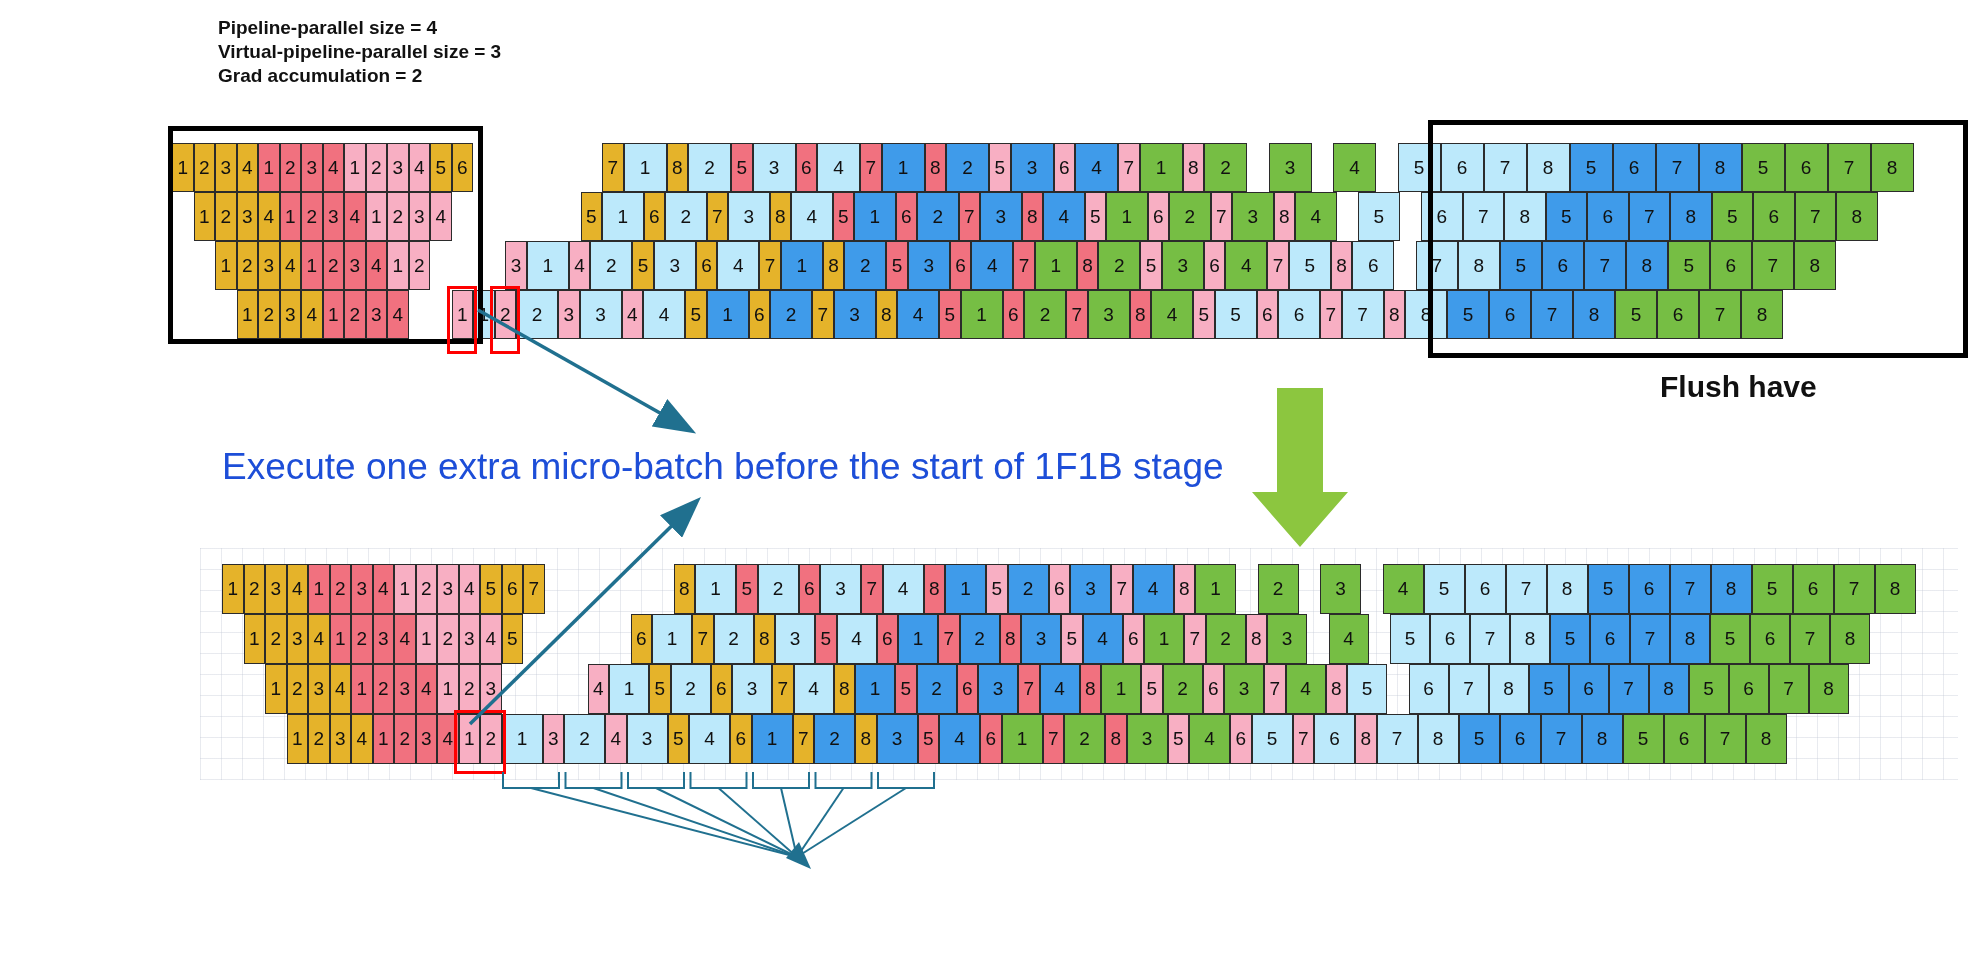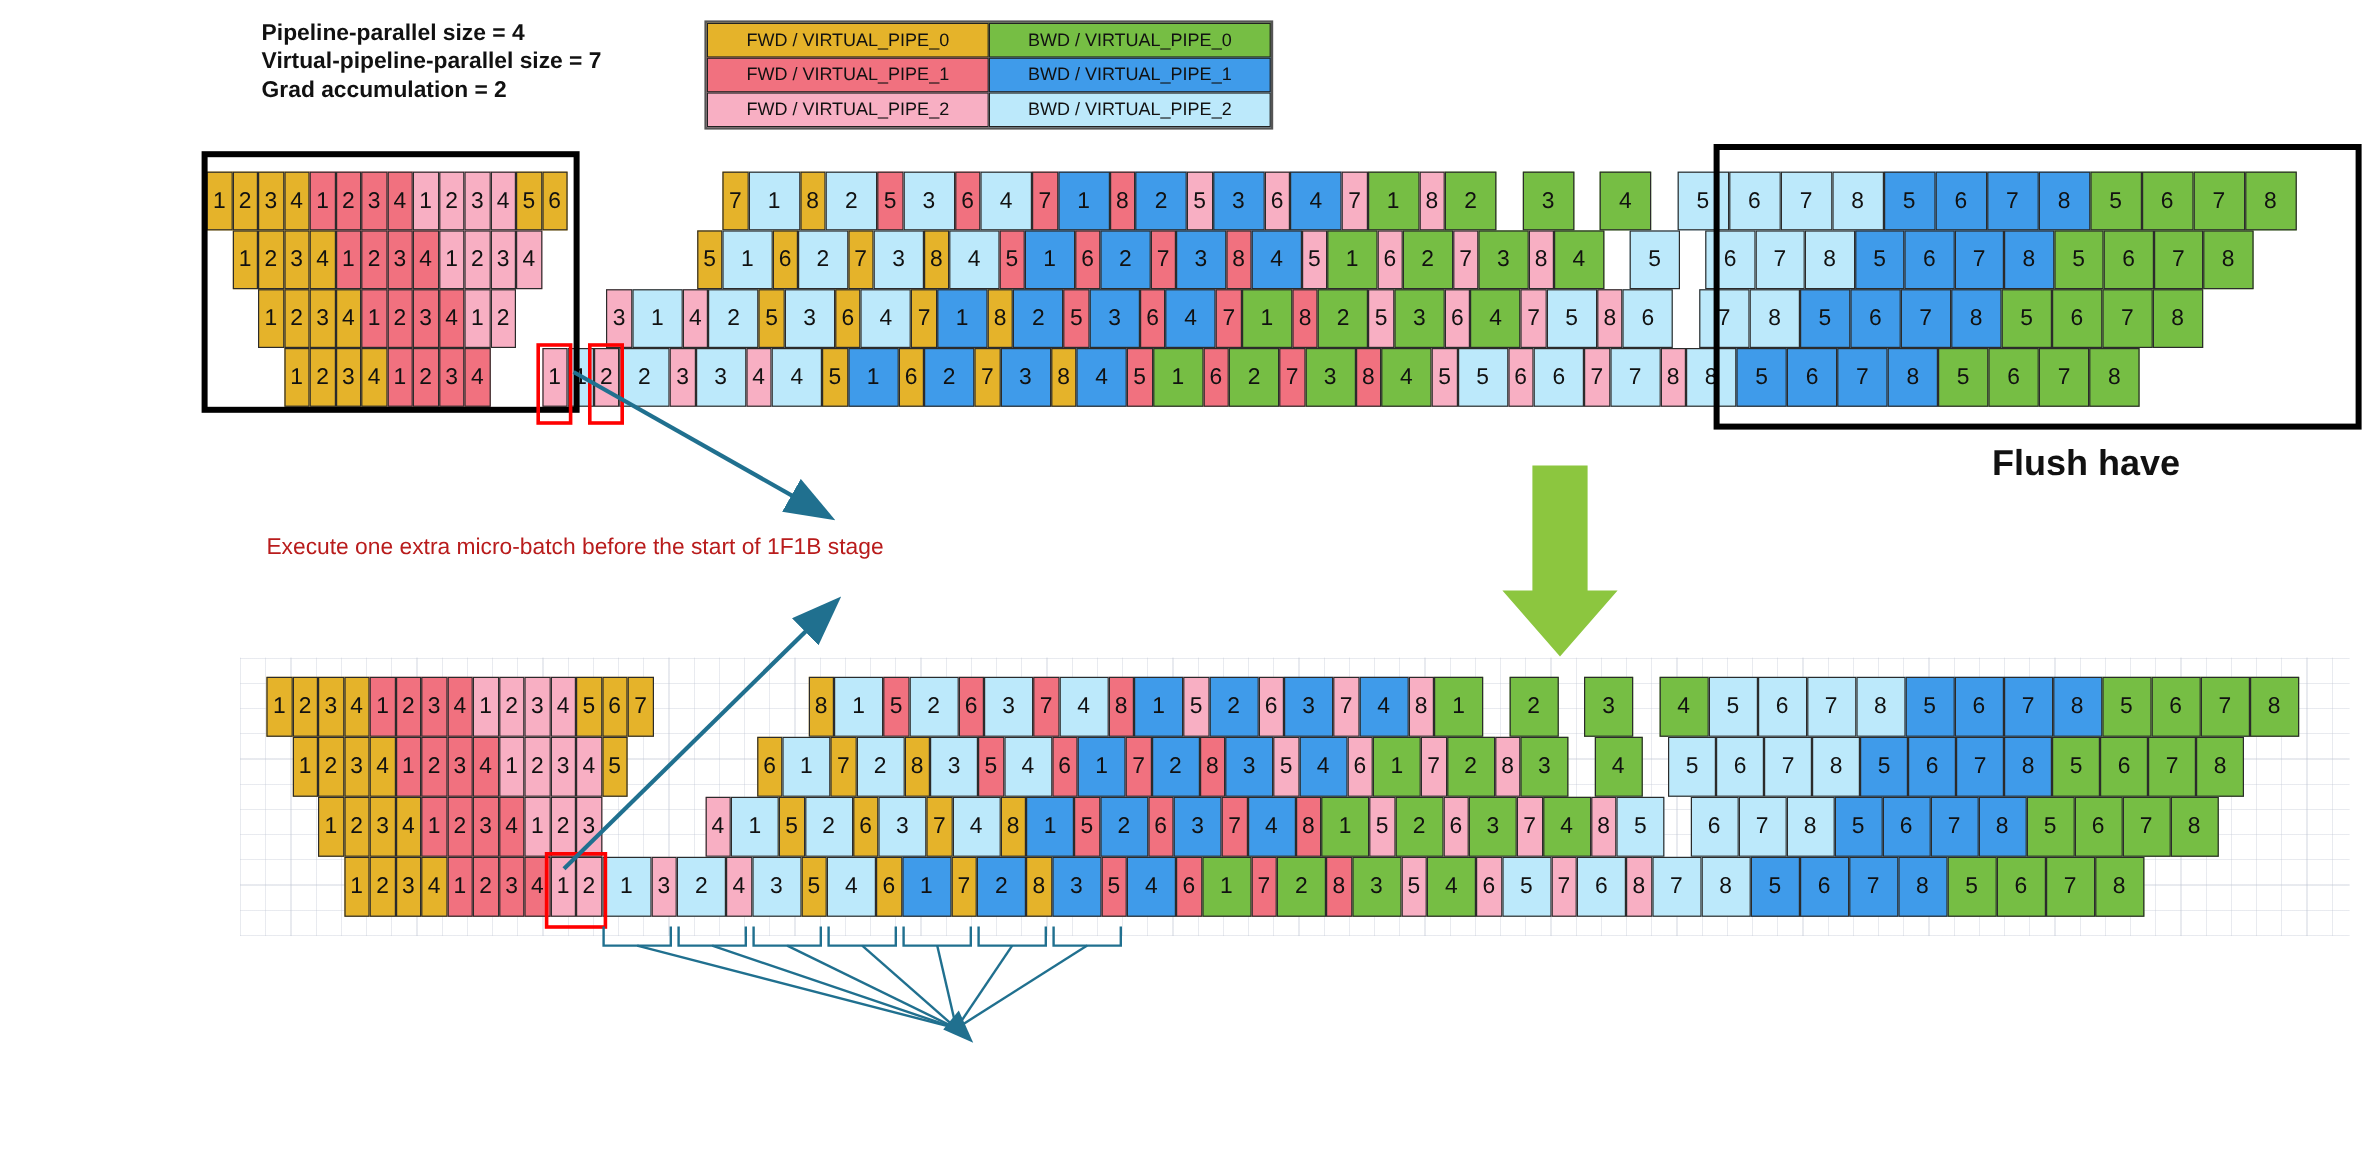--- a/index.html
+++ b/index.html
@@ -16,21 +16,21 @@
   .lg-f0{background:#E5B32A;} .lg-b0{background:#76BE44;}
   .lg-f1{background:#F1717F;} .lg-b1{background:#3F9BEA;}
   .lg-f2{background:#F8AFC3;} .lg-b2{background:#BCE9FB;}
 
   
   .stage-label{position:absolute;font-size:30px;font-weight:bold;color:#111;line-height:37px;}
   #warmup-label{left:32px;top:188px;}
   #flush-label{left:1660px;top:368px;}
 
   
-  .note{position:absolute;font-size:19px;color:#b91c1c;white-space:nowrap;}
+  .note{position:absolute;font-size:37px;color:#1d4ed8;white-space:nowrap;}
   #mid-note{left:222px;top:446px;}
   #bottom-note{left:222px;top:884px;}
 
   
   .cell{position:absolute;box-sizing:border-box;border:1px solid #2b2b2b;
         font-size:19px;color:#111;text-align:center;z-index:2;}
 
   
   #grid-bg{position:absolute;left:200px;top:548px;width:1758px;height:232px;z-index:0;
     background-image:
@@ -43,38 +43,24 @@
 
   #arrow-layer{position:absolute;left:0;top:0;z-index:7;pointer-events:none;}
 </style>
 </head>
 <body>
 
 <div id="canvas">
 
   <div id="config-header">
     <div>Pipeline-parallel size = 4</div>
-    <div>Virtual-pipeline-parallel size = 7</div>
+    <div>Virtual-pipeline-parallel size = 3</div>
     <div>Grad accumulation = 2</div>
   </div>
 
-  <div id="legend">
-    <div class="lg-row">
-      <div class="lg-cell lg-f0">FWD / VIRTUAL_PIPE_0</div>
-      <div class="lg-cell lg-b0">BWD / VIRTUAL_PIPE_0</div>
-    </div>
-    <div class="lg-row">
-      <div class="lg-cell lg-f1">FWD / VIRTUAL_PIPE_1</div>
-      <div class="lg-cell lg-b1">BWD / VIRTUAL_PIPE_1</div>
-    </div>
-    <div class="lg-row">
-      <div class="lg-cell lg-f2">FWD / VIRTUAL_PIPE_2</div>
-      <div class="lg-cell lg-b2">BWD / VIRTUAL_PIPE_2</div>
-    </div>
-  </div>
 
   <div id="flush-label" class="stage-label">Flush have</div>
 
   <div id="mid-note" class="note">Execute one extra micro-batch before the start of 1F1B stage</div>
 
   <div id="grid-bg"></div>
 
   <div id="top-schedule">
       <div class="cell" style="left: 172px; top: 143px; width: 21.5px; height: 49px; line-height: 47px; background: rgb(229, 179, 42);">1</div>
       <div class="cell" style="left: 193.5px; top: 143px; width: 21.5px; height: 49px; line-height: 47px; background: rgb(229, 179, 42);">2</div>

